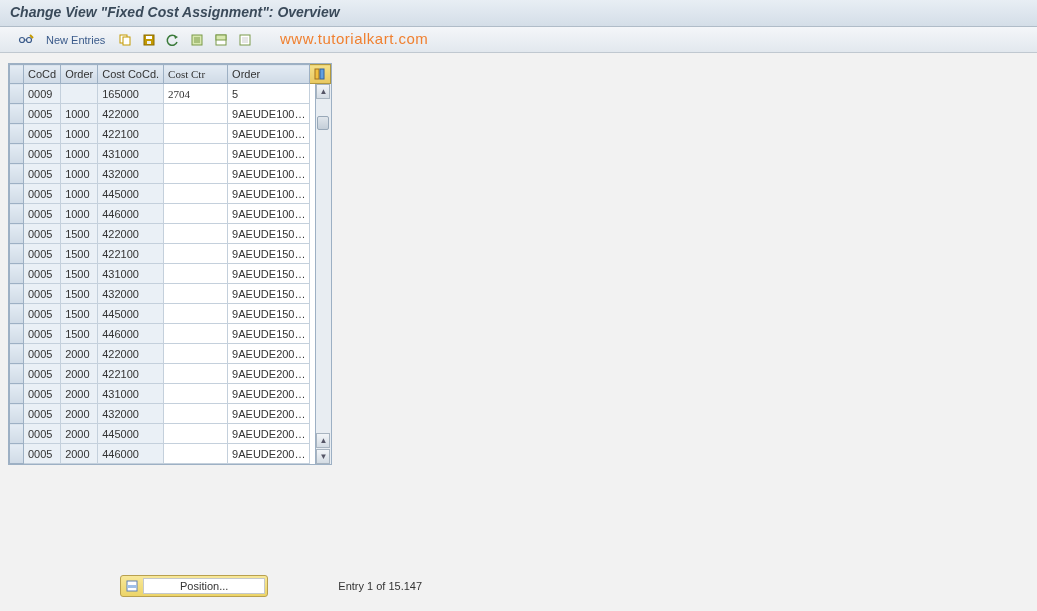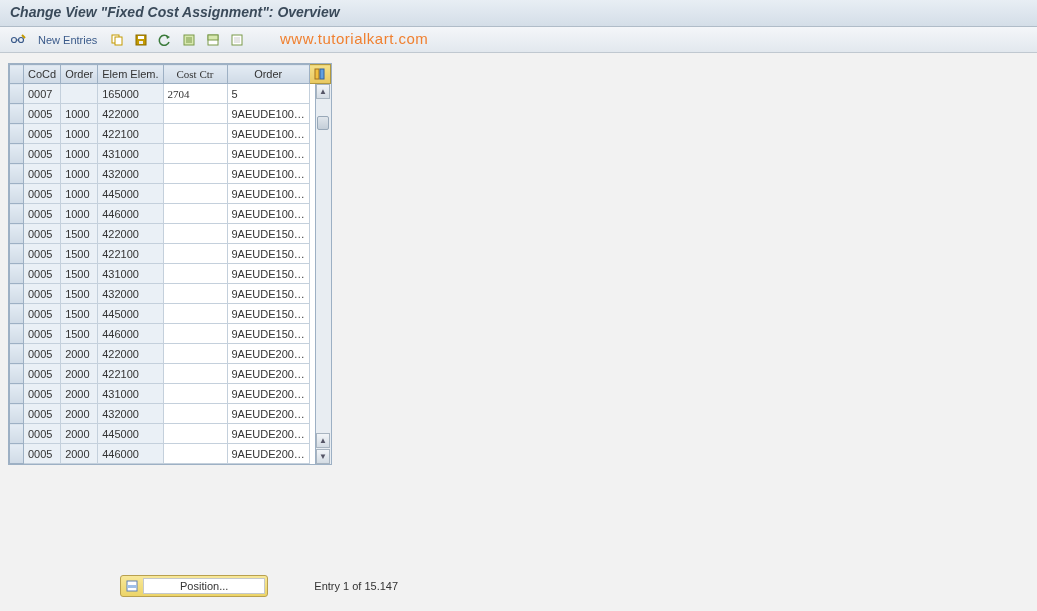--- a/index.html
+++ b/index.html
@@ -18,21 +18,21 @@
       border-bottom: 1px solid #b0bcc8;
     }
     .title {
       font-size: 14px;
       font-weight: bold;
       font-style: italic;
       color: #3a4a5a;
     }
     .toolbar {
       background: linear-gradient(to bottom, #f4f6f9, #e2e8ee);
-      padding: 3px 8px;
+      padding: 3px 16px;
       display: flex;
       align-items: center;
       gap: 4px;
       border-bottom: 1px solid #c0c8d0;
       height: 26px;
       position: relative;
     }
     .tool-btn {
       width: 20px;
       height: 20px;
@@ -70,21 +70,21 @@
       border: 1px solid #9db0c4;
     }
     table {
       border-collapse: collapse;
       background: #fff;
     }
     th {
       background: linear-gradient(to bottom, #e4ecf4, #cfdae6);
       border: 1px solid #9db0c4;
       padding: 2px 4px;
-      text-align: center;
+      text-align: left;
       font-weight: normal;
       color: #333;
       height: 19px;
       font-size: 11px;
       white-space: nowrap;
     }
     td {
       border: 1px solid #c4d0dc;
       padding: 2px 4px;
       height: 20px;
@@ -163,21 +163,21 @@
     .position-btn .label{
       background: #fff;
       border: 1px solid #c4c8cc;
       padding: 1px 36px 1px 36px;
       font-size: 11px;
       color: #333;
       height:16px;
       display:inline-flex;align-items:center;
     }
     .entry-status {
-      margin-left: 46px;
+      margin-left: 70px;
       color: #333;
       font-size: 11px;
     }
     svg { display:block; }
   </style>
 </head>
 <body>
 
 <div class="titlebar">
   <div class="title">Change View "Fixed Cost Assignment": Overview</div>
@@ -238,35 +238,35 @@
 </div>
 
 <div class="content">
   <div class="grid-wrap">
     <table>
       <thead>
         <tr>
           <th class="sel-col"></th>
           <th class="col-cocd">CoCd</th>
           <th class="col-busa">Order</th>
-          <th class="col-elem">Elem Elem.</th>
+          <th class="col-elem">Cost CoCd.</th>
           <th class="col-ctr">Cost Ctr</th>
           <th class="col-order">Order</th>
           <th class="corner-btn">
             <svg width="12" height="12">
                 <rect x="1" y="1" width="4" height="10" fill="#f0c040" stroke="#a07020"></rect>
                 <rect x="6" y="1" width="4" height="10" fill="#60a0e0" stroke="#3060a0"></rect>
               </svg>
           </th>
         </tr>
       </thead>
       <tbody id="grid-body">
           <tr>
             <td class="sel-col"></td>
-            <td class="col-cocd">0007</td>
+            <td class="col-cocd">0009</td>
             <td class="col-busa"></td>
             <td class="col-elem">165000</td>
             <td class="col-ctr editable">2704</td>
             <td class="col-order editable">5</td>
             <td style="width: 16px; background: transparent; border: none;"></td>
           </tr>
           <tr>
             <td class="sel-col"></td>
             <td class="col-cocd">0005</td>
             <td class="col-busa">1000</td>

